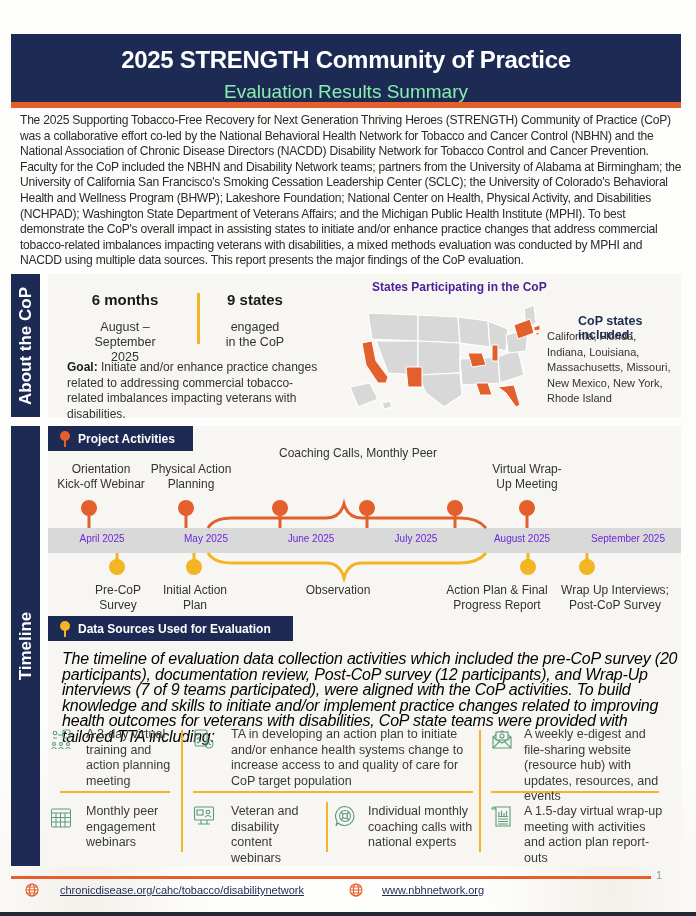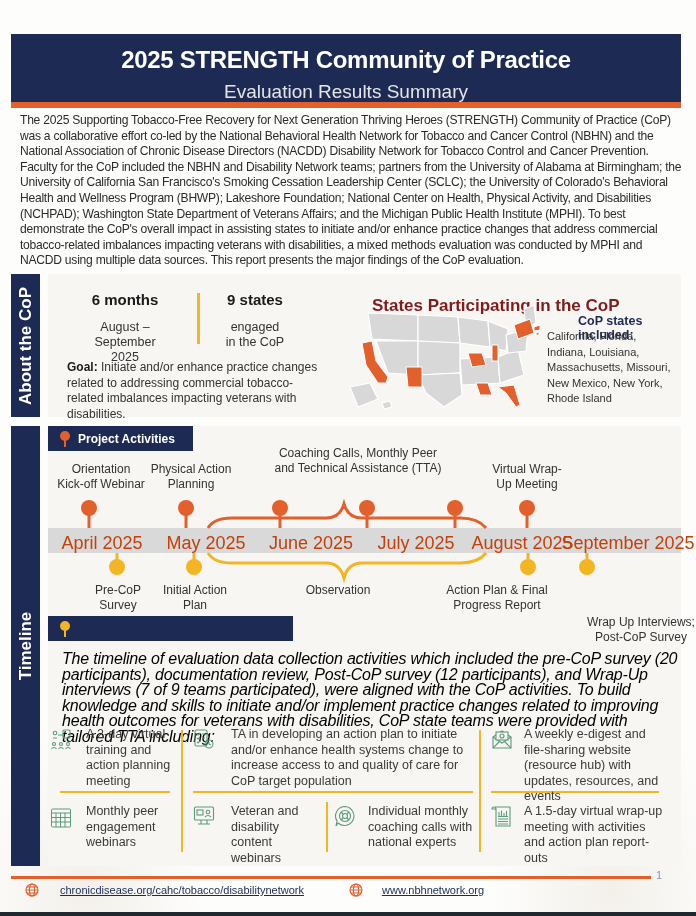--- a/index.html
+++ b/index.html
@@ -7,55 +7,55 @@
   body { position: relative; font-family: "Liberation Sans", sans-serif; color: #333; }
 
   .bg-deco { position: absolute; inset: 0; background:
       radial-gradient(ellipse at 12% 97%, #f3f0ea 0, transparent 120px),
       radial-gradient(ellipse at 88% 97%, #f3f0ea 0, transparent 120px),
       #fdfdfc; }
 
   .banner { position: absolute; left: 11px; top: 22px; width: 670px; height: 68px; background: #1c2a54; margin-top: 12px; }
   .banner-stripe { position: absolute; left: 11px; top: 102px; width: 670px; height: 6px; background: #e35f2c; }
   .banner h1 { position: absolute; top: 12px; width: 100%; text-align: center; color: #fff; font-size: 24px; font-weight: bold; letter-spacing: -0.3px; }
-  .banner h2 { position: absolute; top: 47px; width: 100%; text-align: center; color: #e5e5e5; font-size: 19px; font-weight: normal; }
+  .banner h2 { position: absolute; top: 47px; width: 100%; text-align: center; color: #86efac; font-size: 19px; font-weight: normal; }
 
   .intro { position: absolute; left: 20px; top: 113px; width: 662px; font-size: 12.1px; line-height: 15.6px; color: #2b2b2b; letter-spacing: -0.25px; font-family: "Liberation Sans Narrow", "Liberation Sans", sans-serif; }
 
   .side-tab { position: absolute; background: #1c2a54; color: #fff; font-weight: bold; }
   .side-tab span { position: absolute; left: 50%; top: 50%; transform: translate(-50%, -50%) rotate(-90deg); white-space: nowrap; font-size: 17px; }
   .tab-about { left: 11px; top: 274px; width: 29px; height: 143px; }
   .tab-timeline { left: 11px; top: 426px; width: 29px; height: 440px; }
 
   .panel { position: absolute; background: #f8f6f3; }
   .panel-about { left: 48px; top: 274px; width: 633px; height: 143px; }
   .panel-timeline { left: 48px; top: 426px; width: 633px; height: 440px; }
 
   .stat { position: absolute; text-align: center; font-size: 12.5px; line-height: 15px; color: #333; }
   .stat b { display: block; font-size: 15px; color: #1a1a1a; margin-bottom: 13px; }
   .stat-1 { left: 70px; top: 292px; width: 110px; }
   .stat-2 { left: 200px; top: 292px; width: 110px; }
   .stat-divider { position: absolute; left: 197px; top: 293px; width: 3px; height: 51px; background: #f4b525; }
   .goal { position: absolute; left: 67px; top: 360px; width: 260px; font-size: 12px; line-height: 15.6px; color: #333; }
   .goal b { color: #1a1a1a; }
 
-  .map-title { position: absolute; left: 372px; top: 296px; font-size: 17px; font-weight: bold; color: #7f1d1d; }
+  .map-title { position: absolute; left: 372px; top: 280px; font-size: 12px; font-weight: bold; color: #4c1d95; }
   .map-svg { position: absolute; left: 348px; top: 303px; }
   .states-label { position: absolute; left: 578px; top: 314px; font-size: 12.5px; font-weight: bold; color: #1c2a54; }
   .states-list { position: absolute; left: 547px; top: 329px; width: 130px; font-size: 11px; line-height: 15.6px; color: #333; }
 
   .sec-header { position: absolute; height: 25px; background: #1c2a54; color: #fff; font-size: 12px; font-weight: bold; display: flex; align-items: center; padding-left: 30px; }
   .hdr-activities { left: 48px; top: 426px; width: 145px; }
   .hdr-datasrc { left: 48px; top: 616px; width: 245px; }
   .pin { position: absolute; left: 12px; top: 5px; width: 10px; height: 16px; }
   .pin::before { content: ""; position: absolute; left: 0; top: 0; width: 10px; height: 10px; border-radius: 50%; background: var(--c); }
   .pin::after { content: ""; position: absolute; left: 4px; top: 8px; width: 2px; height: 8px; background: var(--c); }
 
   .tl-band { position: absolute; left: 48px; top: 528px; width: 633px; height: 25px; background: #d9d9d9; }
-  .month { position: absolute; top: 533px; font-size: 18px; color: #c2410c; white-space: nowrap; transform: translateX(-50%); }
+  .month { position: absolute; top: 533px; font-size: 10px; color: #6d28d9; white-space: nowrap; transform: translateX(-50%); }
   .tl-label { position: absolute; font-size: 12px; line-height: 15px; color: #333; text-align: center; transform: translateX(-50%); white-space: nowrap; }
 
   .tl-svg { position: absolute; left: 0; top: 0; pointer-events: none; }
 
   .ds-text { position: absolute; left: 62px; top: 651px; width: 616px; font-size: 16px; line-height: 15.6px; color: #000000; letter-spacing: -0.2px; font-style: italic; }
 
   .tta { position: absolute; font-size: 12.5px; line-height: 15.6px; color: #3a3a3a; }
   .tta-icon { position: absolute; width: 22px; height: 22px; }
   .vline { position: absolute; width: 2px; background: #f4b525; }
   .hline { position: absolute; height: 2px; background: #f4b525; }
@@ -143,21 +143,20 @@
 <div class="tl-label" style="left:101px; top:462px;">
   <div>Orientation</div>
   <div>Kick-off Webinar</div>
 </div>
 <div class="tl-label" style="left:191px; top:462px;">
   <div>Physical Action</div>
   <div>Planning</div>
 </div>
 <div class="tl-label" style="left:358px; top:446px;">
   <div>Coaching Calls, Monthly Peer</div>
-  <div>and Technical Assistance (TTA)</div>
 </div>
 <div class="tl-label" style="left:527px; top:462px;">
   <div>Virtual Wrap-</div>
   <div>Up Meeting</div>
 </div>
 
 <div class="tl-band"></div>
 <div class="month" style="left:102px">April 2025</div>
 <div class="month" style="left:206px">May 2025</div>
 <div class="month" style="left:311px">June 2025</div>
@@ -222,27 +221,28 @@
   <div>Initial Action</div>
   <div>Plan</div>
 </div>
 <div class="tl-label" style="left:338px; top:583px;">
   <div>Observation</div>
 </div>
 <div class="tl-label" style="left:497px; top:583px;">
   <div>Action Plan &amp; Final</div>
   <div>Progress Report</div>
 </div>
-<div class="tl-label" style="left:641px; top:583px;margin-top:32px;">
+<div class="tl-label" style="left:615px; top:583px;">
   <div>Wrap Up Interviews;</div>
   <div>Post-CoP Survey</div>
 </div>
 
 <div class="sec-header hdr-datasrc">
   <span class="pin" style="--c:#f4b525"></span>
+  <span>Data Sources Used for Evaluation</span>
 </div>
 
 <p class="ds-text">The timeline of evaluation data collection activities which included the pre-CoP survey (20 participants), documentation review, Post-CoP survey (12 participants), and Wrap-Up interviews (7 of 9 teams participated),  were aligned with the CoP activities. To build knowledge and skills to initiate and/or implement practice changes related to improving health outcomes for veterans with disabilities, CoP state teams were provided with tailored TTA including:</p>
 
 <div class="vline" style="left:181px; top:730px; height:122px;"></div>
 <div class="vline" style="left:479px; top:730px; height:122px;"></div>
 <div class="vline" style="left:326px; top:802px; height:50px;"></div>
 <div class="hline" style="left:60px; top:791px; width:110px;"></div>
 <div class="hline" style="left:193px; top:791px; width:280px;"></div>
 <div class="hline" style="left:491px; top:791px; width:168px;"></div>

